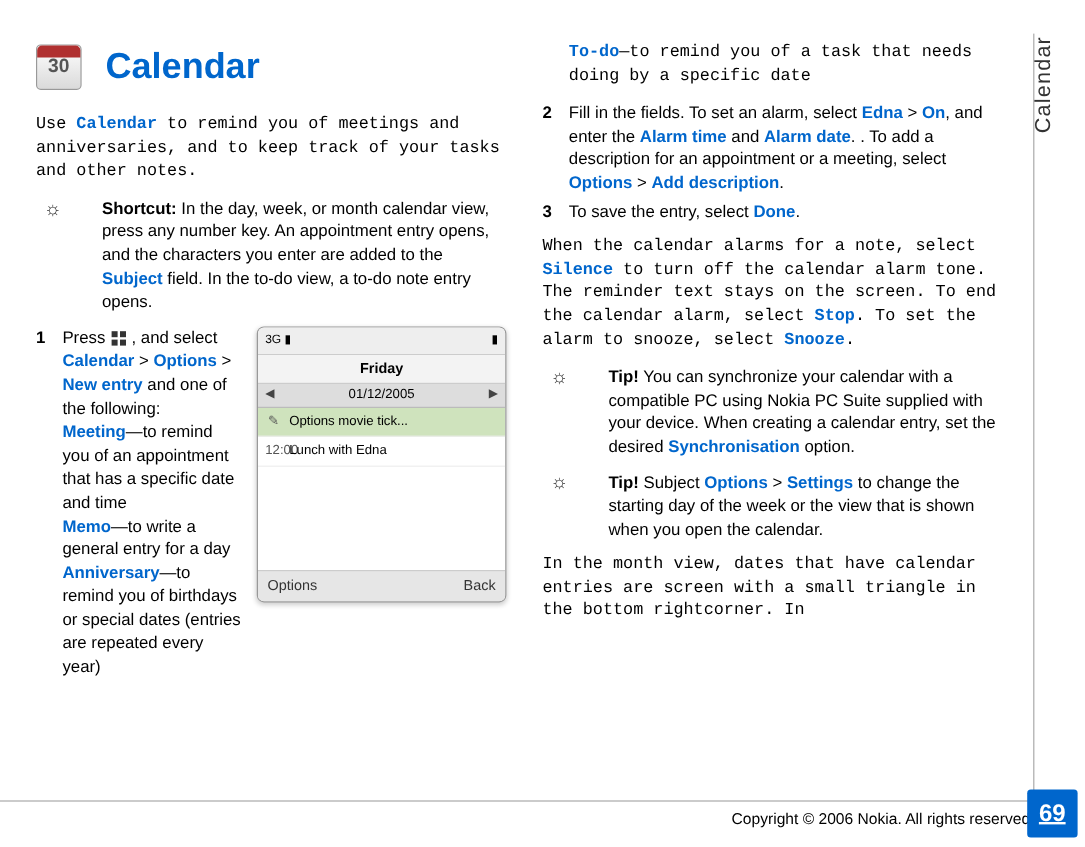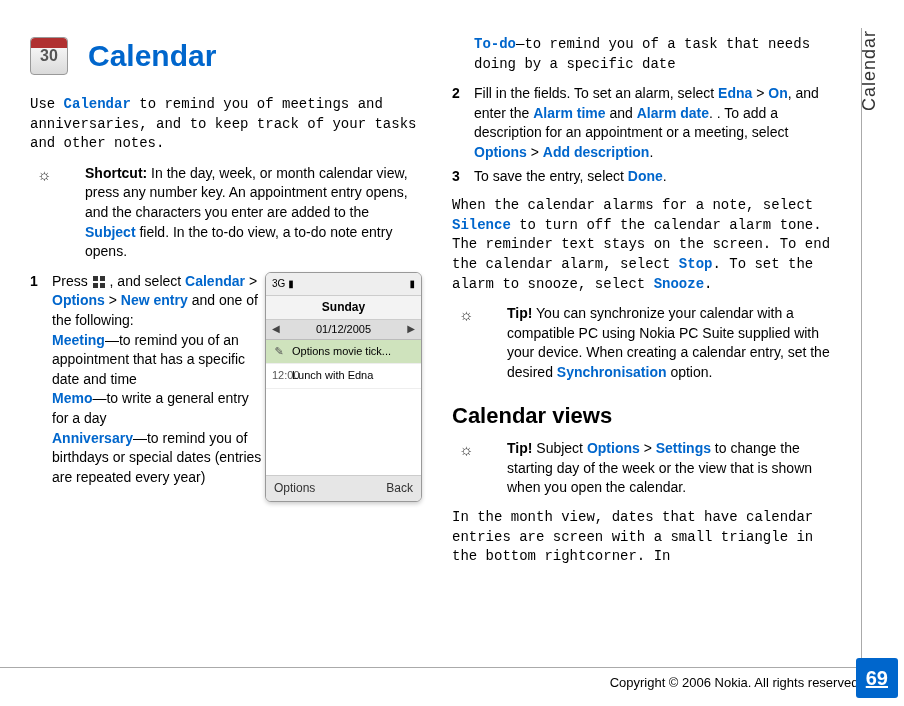--- a/index.html
+++ b/index.html
@@ -89,24 +89,25 @@
       display: flex;
       align-items: flex-start;
       gap: 10px;
       margin-bottom: 4px;
     }
     .step-num { font-weight: bold; min-width: 12px; }
     .step-body { flex: 1; }
     .step1-wrap {
       display: flex;
       align-items: flex-start;
+      gap: 12px;
     }
     .step1-text { flex: 1; }
     .phone-screen {
-      width: 157px;
+      width: 208px;
       height: 230px;
       background: #fff;
       border: 1px solid #999;
       border-radius: 6px;
       box-shadow: 0 2px 4px rgba(0,0,0,0.2);
       display: flex;
       flex-direction: column;
       overflow: hidden;
       font-size: 12px;
       flex-shrink: 0;
@@ -251,21 +252,21 @@
           <span class="blue">Memo</span><span>—to write a general entry for a day</span>
           <br>
           <span class="blue">Anniversary</span><span>—to remind you of birthdays or special dates (entries are repeated every year)</span>
         </div>
 
         <div class="phone-screen">
           <div class="phone-status">
             <span><span>3G</span> <span>▮</span></span>
             <span>▮</span>
           </div>
-          <div class="phone-header">Sunday</div>
+          <div class="phone-header">Friday</div>
           <div class="phone-date">
             <span class="tri">◀</span>
             <span>01/12/2005</span>
             <span class="tri">▶</span>
           </div>
           <div class="phone-entries">
             <div class="phone-entry hl">
               <span class="entry-ico">✎</span>
               <span>Options movie tick...</span>
             </div>
@@ -307,21 +308,20 @@
       <span>When the calendar alarms for a note, select </span><span class="blue">Silence</span><span> to turn off the calendar alarm tone. The reminder text stays on the screen. To end the calendar alarm, select </span><span class="blue">Stop</span><span>. To set the alarm to snooze, select </span><span class="blue">Snooze</span><span>.</span>
     </div>
 
     <div class="tip-row">
       <div class="tip-icon">☼</div>
       <div class="tip-text">
         <span class="bold">Tip!</span><span> You can synchronize your calendar with a compatible PC using Nokia PC Suite supplied with your device. When creating a calendar entry, set the desired </span><span class="blue">Synchronisation</span><span> option.</span>
       </div>
     </div>
 
-    <h2>Calendar views</h2>
 
     <div class="tip-row">
       <div class="tip-icon">☼</div>
       <div class="tip-text">
         <span class="bold">Tip!</span><span> Subject </span><span class="blue">Options</span><span> &gt; </span><span class="blue">Settings</span><span> to change the starting day of the week or the view that is shown when you open the calendar.</span>
       </div>
     </div>
 
     <div class="para">In the month view, dates that have calendar entries are screen with a small triangle in the bottom rightcorner. In</div>
   </div>

